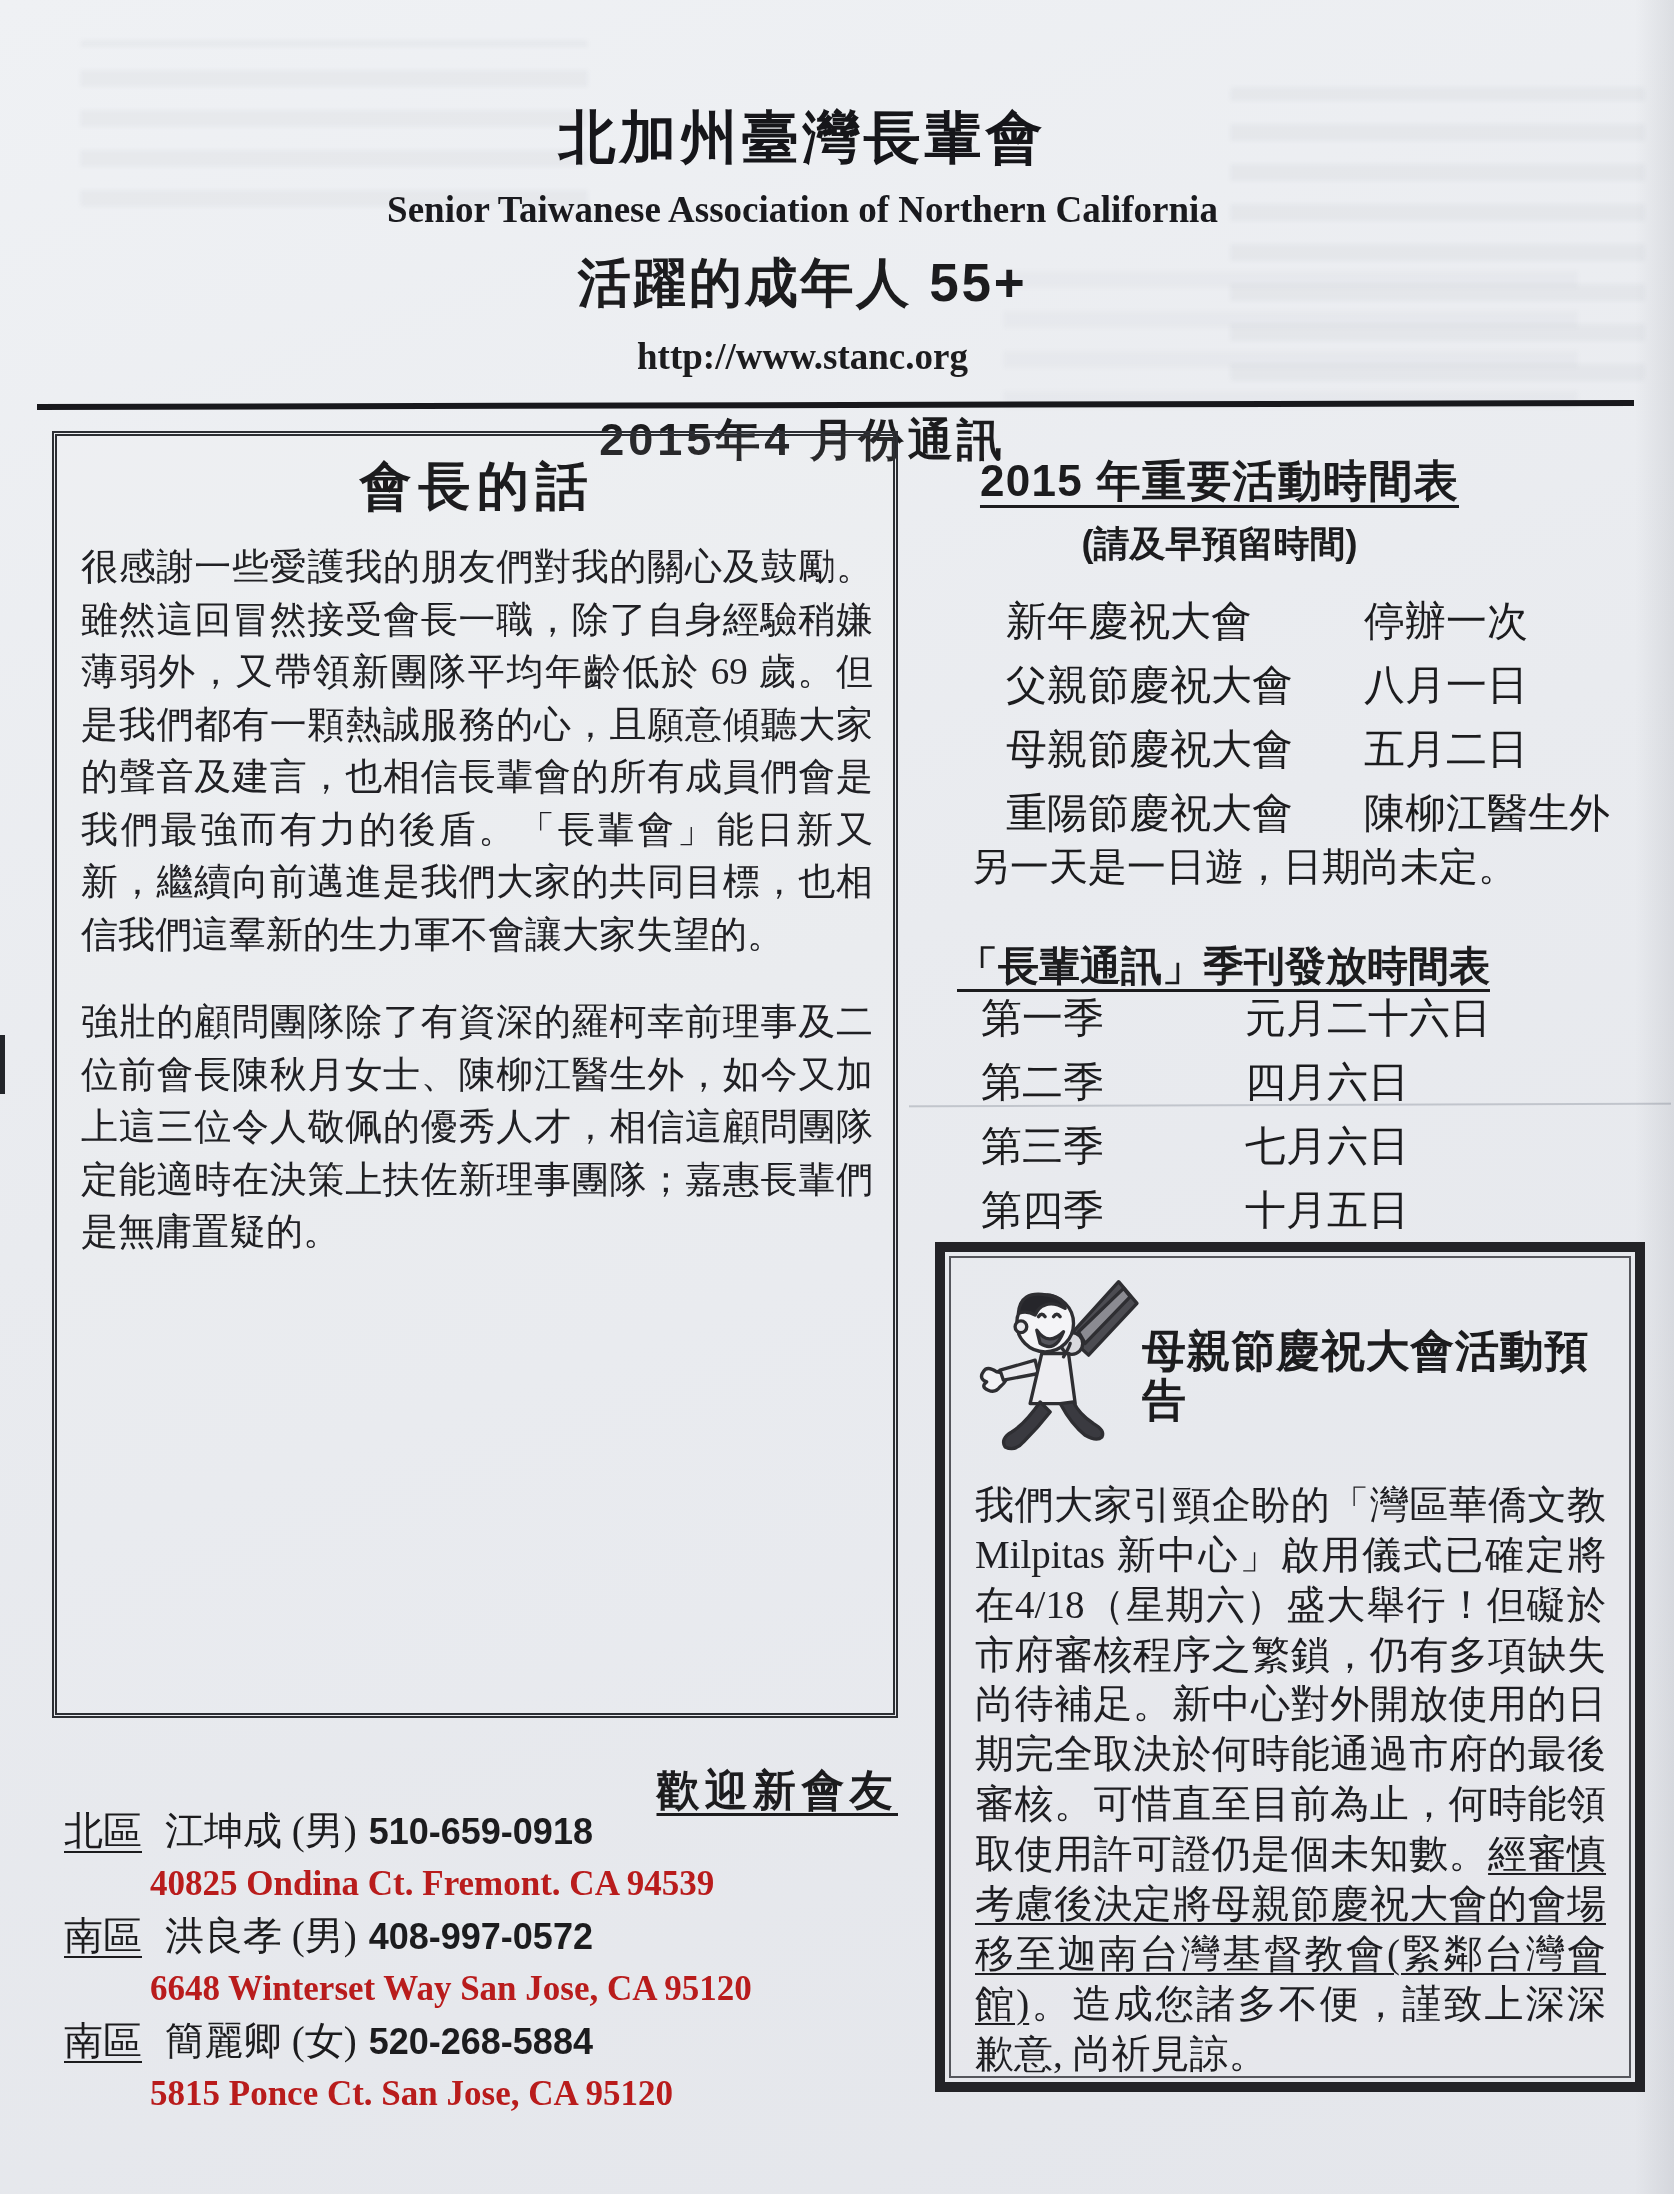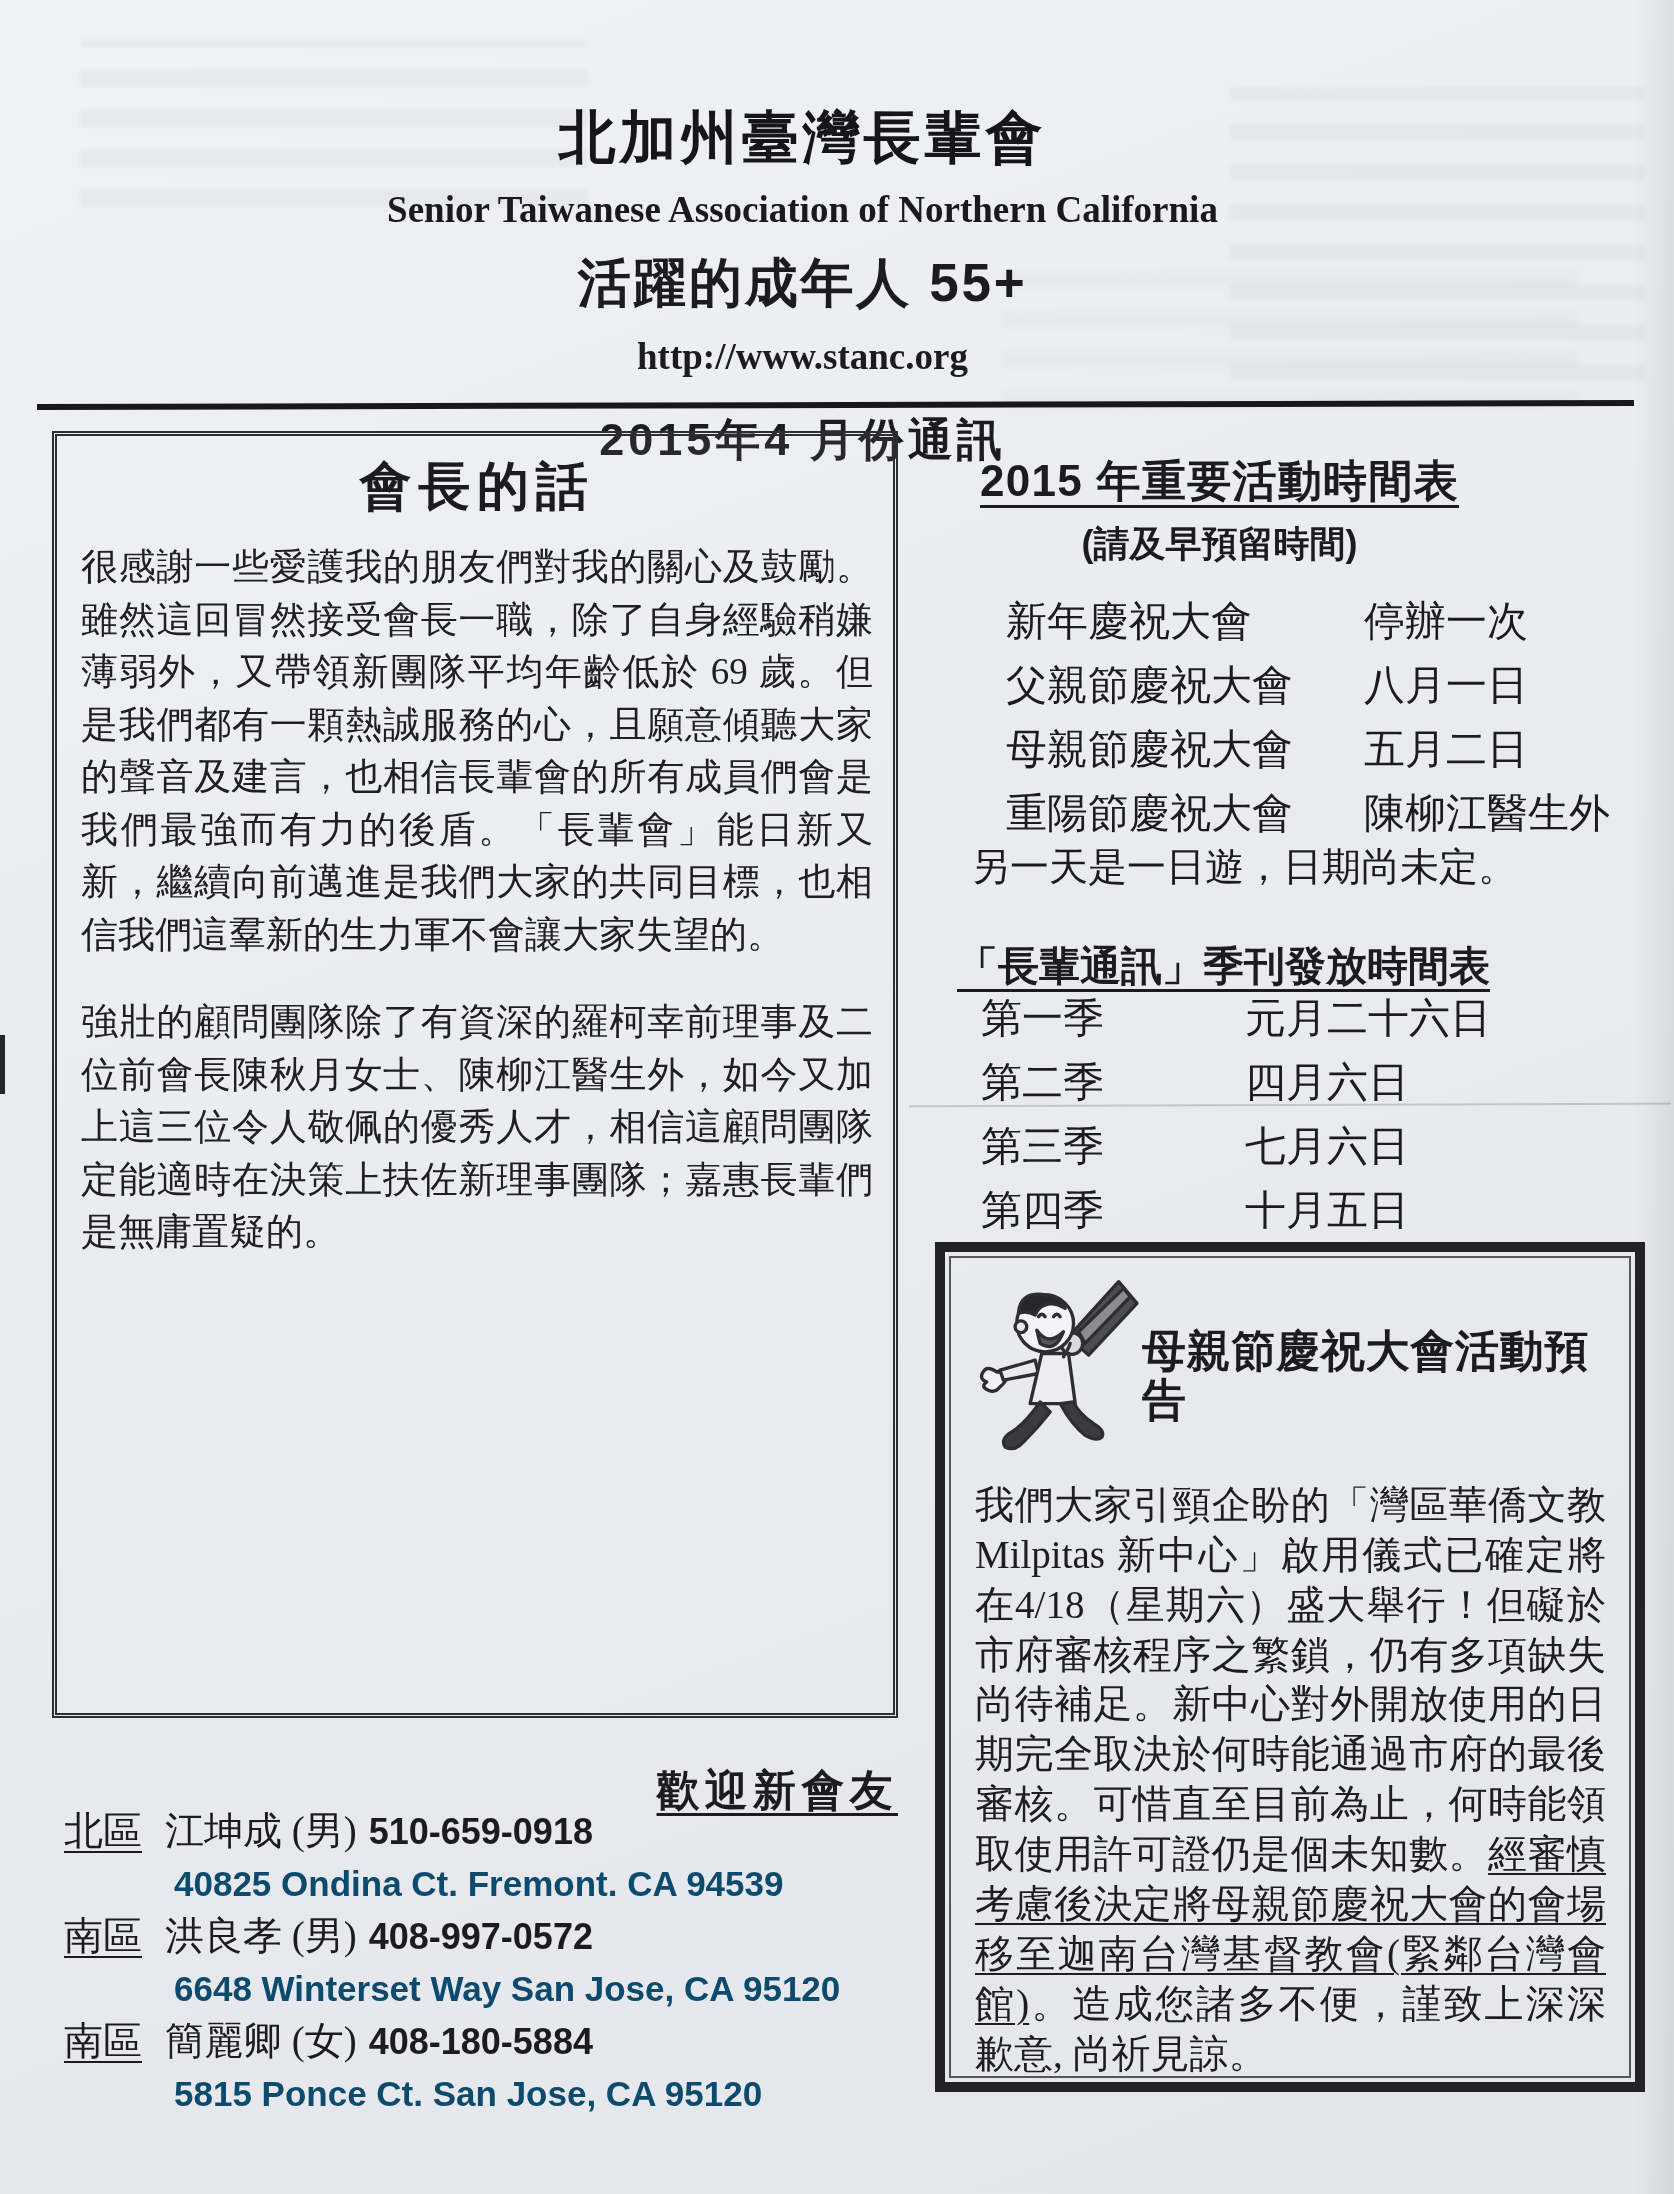--- a/index.html
+++ b/index.html
@@ -42,21 +42,21 @@
 
   
   .welcome-title{left:52px;top:1762px;width:846px;text-align:right;
     font-family:"Liberation Sans",sans-serif;font-weight:bold;font-size:43px;letter-spacing:5.3px;}
   .welcome-title span{text-decoration:underline;text-decoration-thickness:2.7px;text-underline-offset:8px;}
   .members{left:64px;top:1805px;width:889px;}
   .member-line1{font-size:39px;line-height:52px;white-space:nowrap;}
   .member-region{text-decoration:underline;text-decoration-thickness:2px;text-underline-offset:6.7px;}
   .member-name{margin-left:23px;}
   .member-phone{font-family:"Liberation Sans",sans-serif;font-weight:bold;font-size:36px;margin-left:12px;}
-  .member-addr{font-family:Liberation Sans, sans-serif;font-weight:bold;font-size:35px;line-height:52px;margin-left:110px;white-space:nowrap;color:#0c4a6e;}
+  .member-addr{font-family:Liberation Serif, serif;font-weight:bold;font-size:35px;line-height:52px;margin-left:86px;white-space:nowrap;color:#b91c1c;}
 
   
   .ev-title{left:862px;top:452px;width:715px;text-align:center;
     font-family:"Liberation Sans",sans-serif;font-weight:bold;font-size:44px;letter-spacing:1.3px;}
   .ev-title span{text-decoration:underline;text-decoration-thickness:3.3px;text-underline-offset:9.4px;}
   .ev-sub{left:862px;top:520px;width:715px;text-align:center;
     font-family:"Liberation Sans",sans-serif;font-weight:bold;font-size:36px;}
   .ev-rows{left:1006px;top:594px;width:615px;}
   .ev-row{position:relative;height:64px;font-size:41px;white-space:nowrap;}
   .ev-date{position:absolute;left:358px;top:0;}
@@ -113,21 +113,21 @@
   <div class="abs members">
     <div class="member-line1">
       <span class="member-region">北區</span><span class="member-name">江坤成 (男)</span><span class="member-phone">510-659-0918</span>
     </div>
     <div class="member-addr">40825 Ondina Ct.   Fremont. CA 94539</div>
     <div class="member-line1">
       <span class="member-region">南區</span><span class="member-name">洪良孝 (男)</span><span class="member-phone">408-997-0572</span>
     </div>
     <div class="member-addr">6648 Winterset Way   San Jose, CA 95120</div>
     <div class="member-line1">
-      <span class="member-region">南區</span><span class="member-name">簡麗卿 (女)</span><span class="member-phone">408-180-5884</span>
+      <span class="member-region">南區</span><span class="member-name">簡麗卿 (女)</span><span class="member-phone">520-268-5884</span>
     </div>
     <div class="member-addr">5815 Ponce Ct.   San Jose, CA 95120</div>
   </div>
 
   <div class="abs ev-title">
     <span>2015 年重要活動時間表</span>
   </div>
   <div class="abs ev-sub">(請及早預留時間)</div>
 
   <div class="abs ev-rows">

